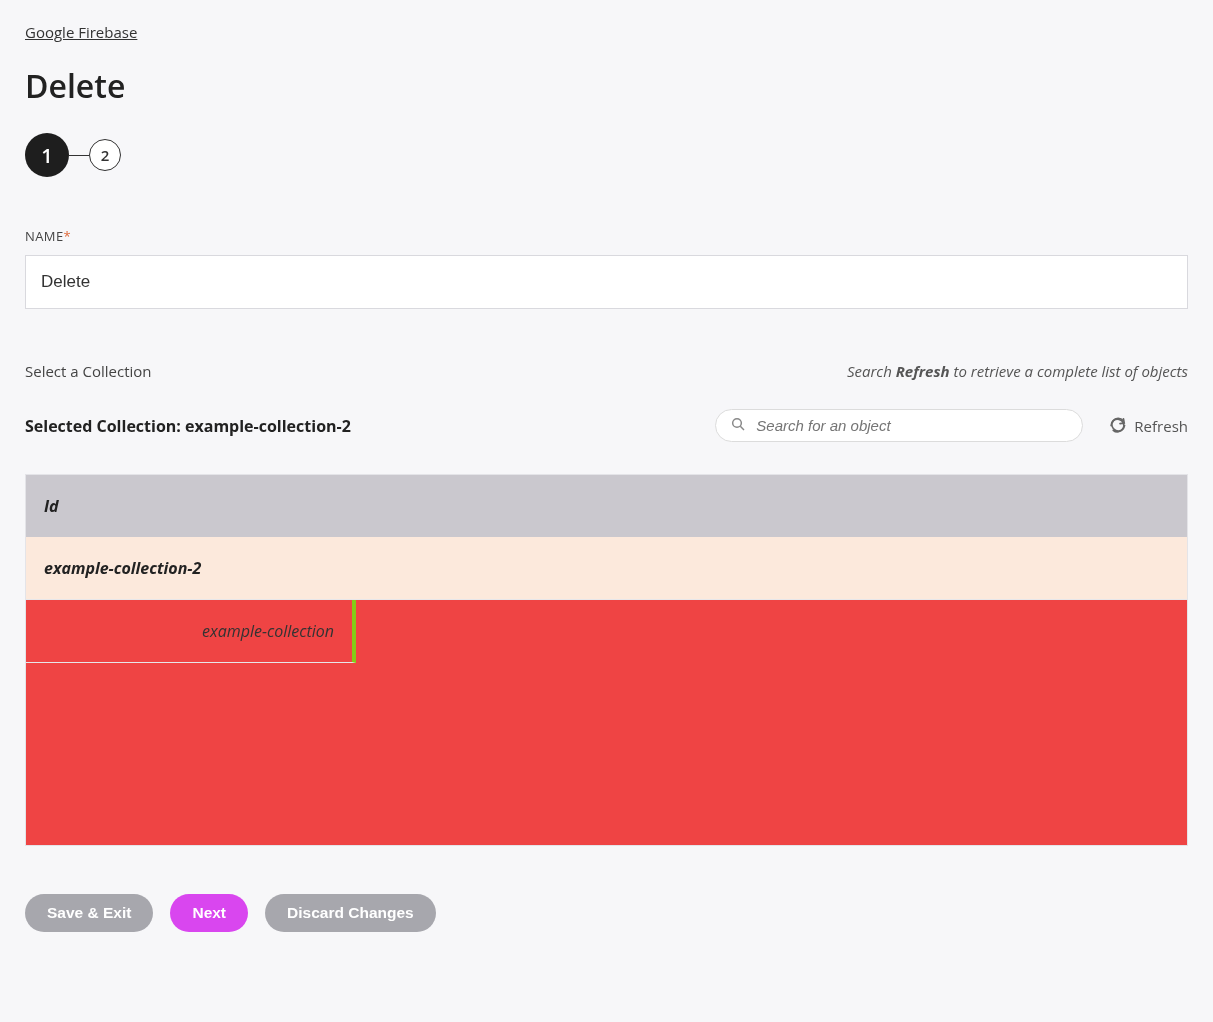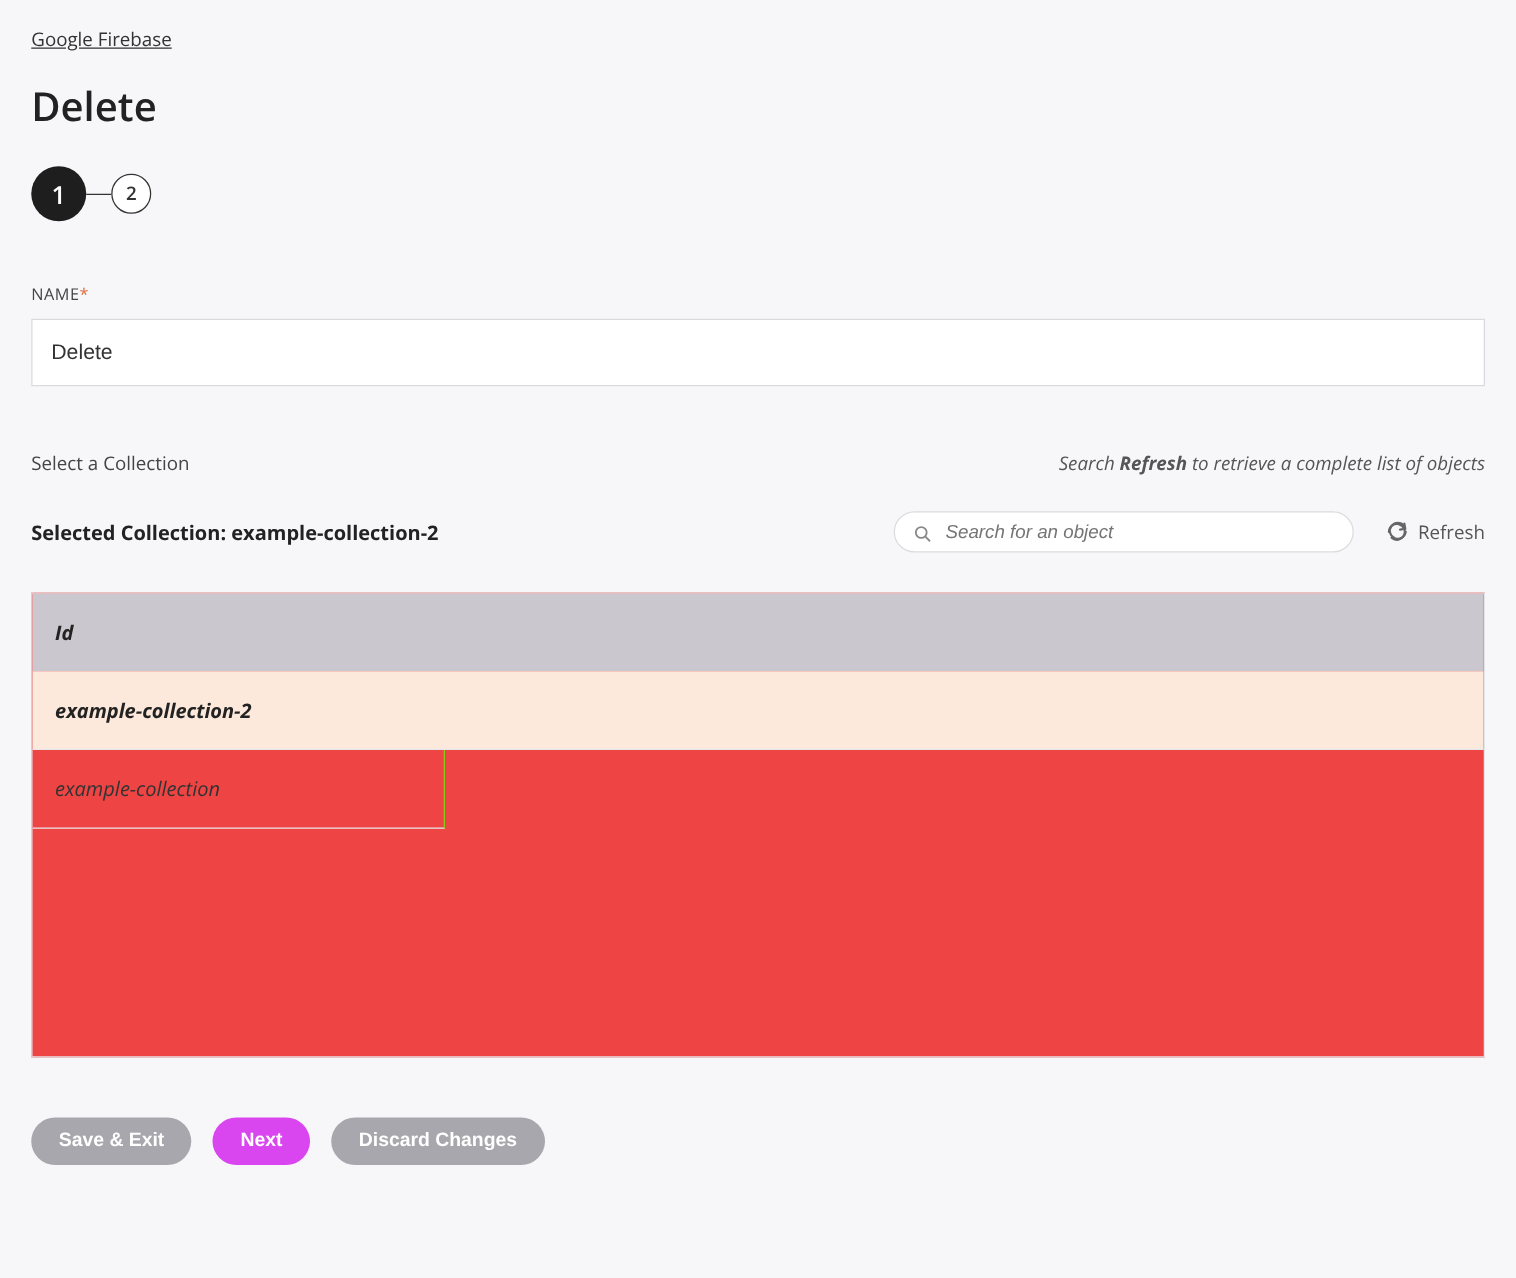--- a/index.html
+++ b/index.html
@@ -93,21 +93,21 @@
       display: flex;
       justify-content: space-between;
       align-items: center;
       margin-bottom: 32px;
     }
     .selected-label { font-weight: 700; font-size: 16px; color: #222; text-align: right; }
     .search-refresh {
       display: flex; align-items: center; gap: 26px;
     }
     .search-box {
-      display: flex; align-items: flex-end;
+      display: flex; align-items: flex-start;
       width: 368px;
       background: #fff;
       border: 1px solid #dcdcdc;
       border-radius: 18px;
       padding: 6px 14px;
     }
     .search-box svg { flex: 0 0 auto; }
     .search-box input {
       border: none; outline: none;
       font-size: 15px; font-style: italic;
@@ -141,21 +141,21 @@
       border-bottom: 1px solid #e7e7ea;
       font-size: 16px;
       cursor: pointer;
     }
     .trow.selected {
       background: #fce9dc;
       font-weight: 700;
       color: #222;
     }
     .trow:not(.selected) {
-      border-left: 0; width: 330px; border-right: 1px solid #84cc16;
+      border-left: 0; width: 330px; border-right: 4px solid #84cc16; text-align: right;
     }
 
     .checkbox-row {
       display: flex; align-items: center; gap: 10px;
       margin-top: 42px;
       font-size: 16px; color: #333;
     }
     .cb {
       width: 19px; height: 19px; border: 1.5px solid #b8b8bd; background: #fff;
       cursor: pointer;

